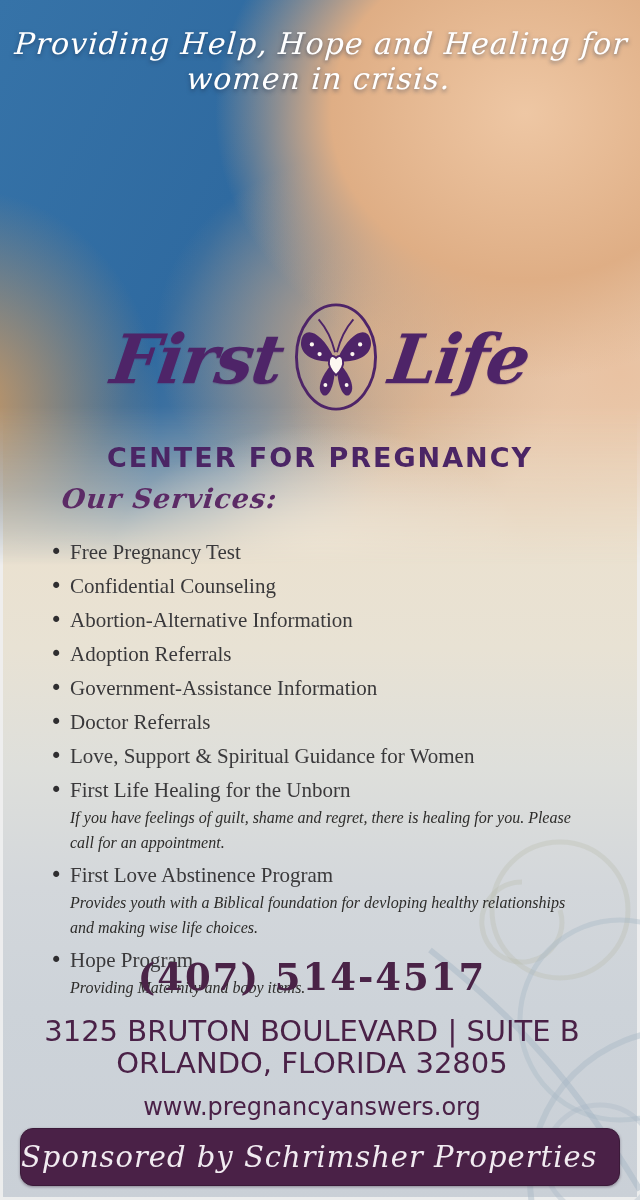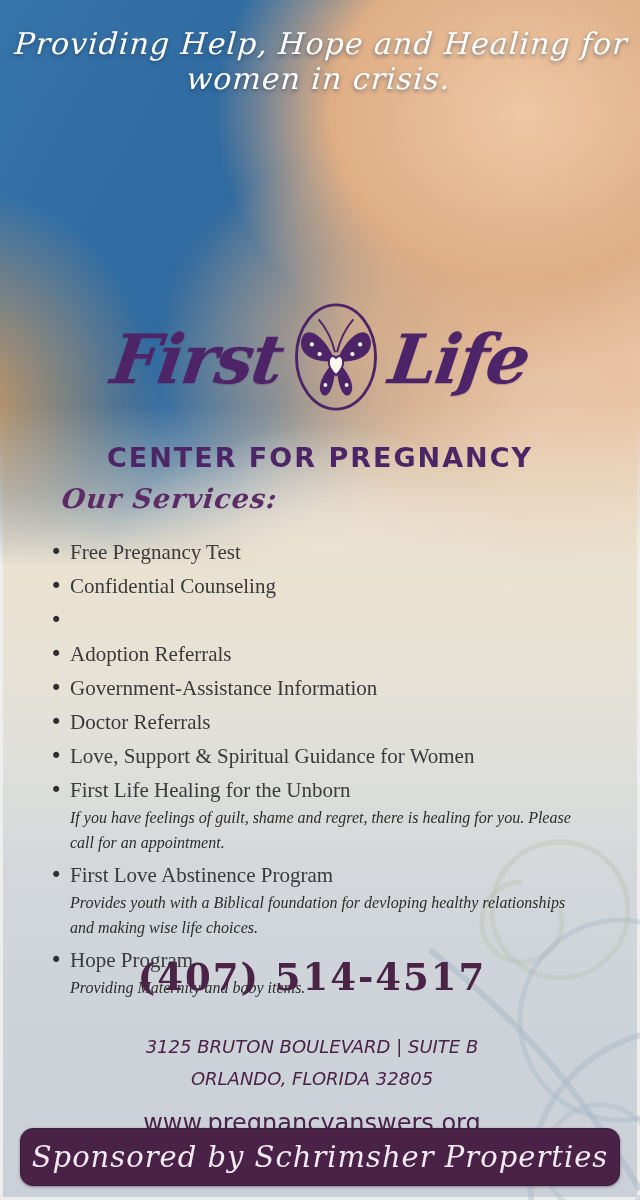--- a/index.html
+++ b/index.html
@@ -75,28 +75,28 @@
 
   
   .swirls { position:absolute; top:760px; left:0; pointer-events:none; }
 
   
   .contact { position:absolute; top:955px; left:0; width:624px; text-align:center; }
   .phone {
     font-family:"DejaVu Serif", serif; font-weight:bold;
     font-size:37px; letter-spacing:2px; color:#4a2347;
   }
-  .address { margin-top:32px; font-size:18px; line-height:32px; color:#4a2147;font-style:italic; }
+  .address { margin-top:16px; font-size:29px; line-height:32px; color:#4a2147; }
   .website { margin-top:14px; font-size:24px; color:#4a2147; }
 
   
   .sponsor-bar {
     position:absolute; left:20px; top:1128px; width:600px; height:58px;
     background:#4a2147; border:1px solid #3b1a39; border-radius:13px;
-    display:flex; align-items:center; justify-content:center;
+    display:flex; align-items:center; 
     box-shadow:0 1px 3px rgba(40,20,45,0.4);
   }
   .sponsor-text {
     font-family:"DejaVu Serif", serif; font-style:italic;
     font-size:29px; color:#f1ebf1; letter-spacing:1px;
   }
 </style>
 </head>
 <body>
 
@@ -152,20 +152,21 @@
       </li>
       <li class="service-item">
         <div class="service-label-row">
             <span class="bullet">•</span>
         <span class="service-label">Confidential Counseling</span>
           </div>
       </li>
       <li class="service-item">
         <div class="service-label-row">
             <span class="bullet">•</span>
+        <span class="service-label">Abortion-Alternative Information</span>
           </div>
       </li>
       <li class="service-item">
         <div class="service-label-row">
             <span class="bullet">•</span>
         <span class="service-label">Adoption Referrals</span>
           </div>
       </li>
       <li class="service-item">
         <div class="service-label-row">

